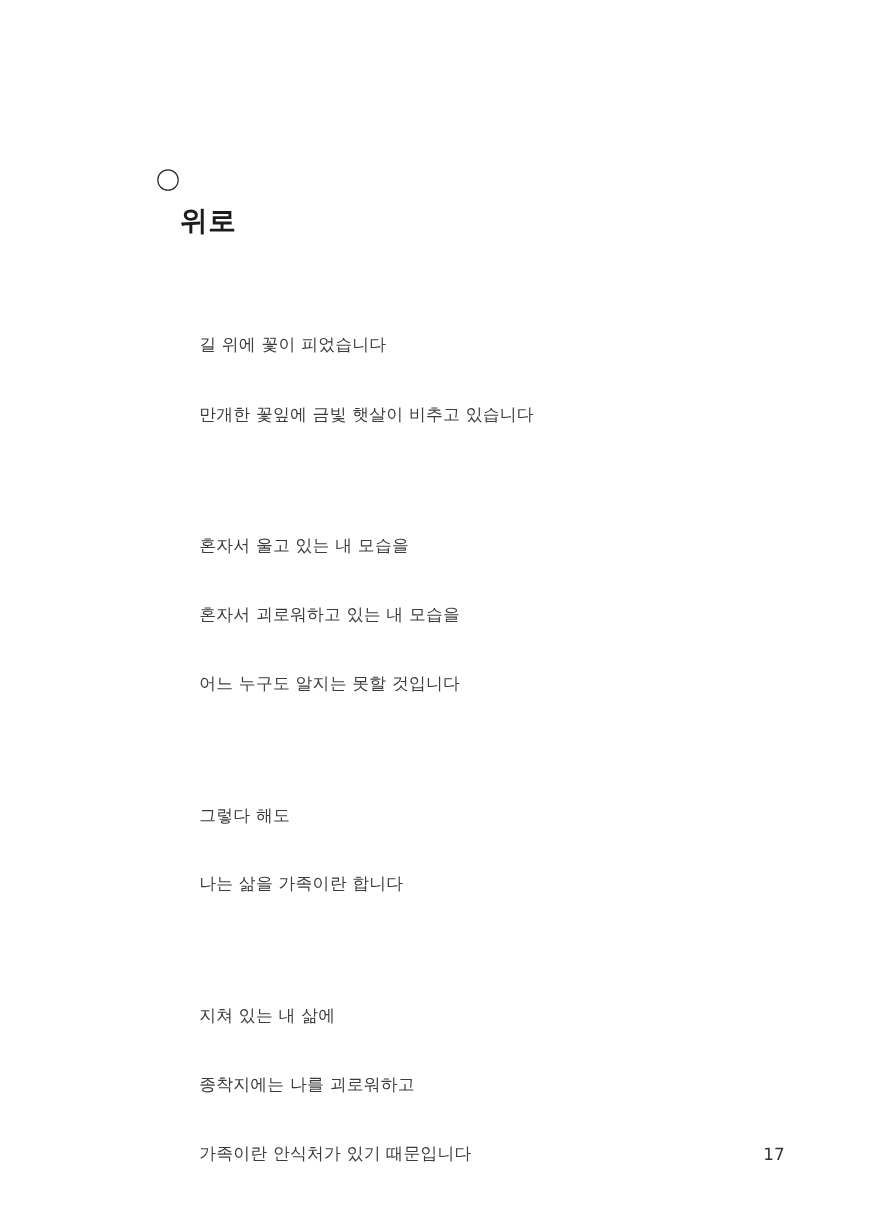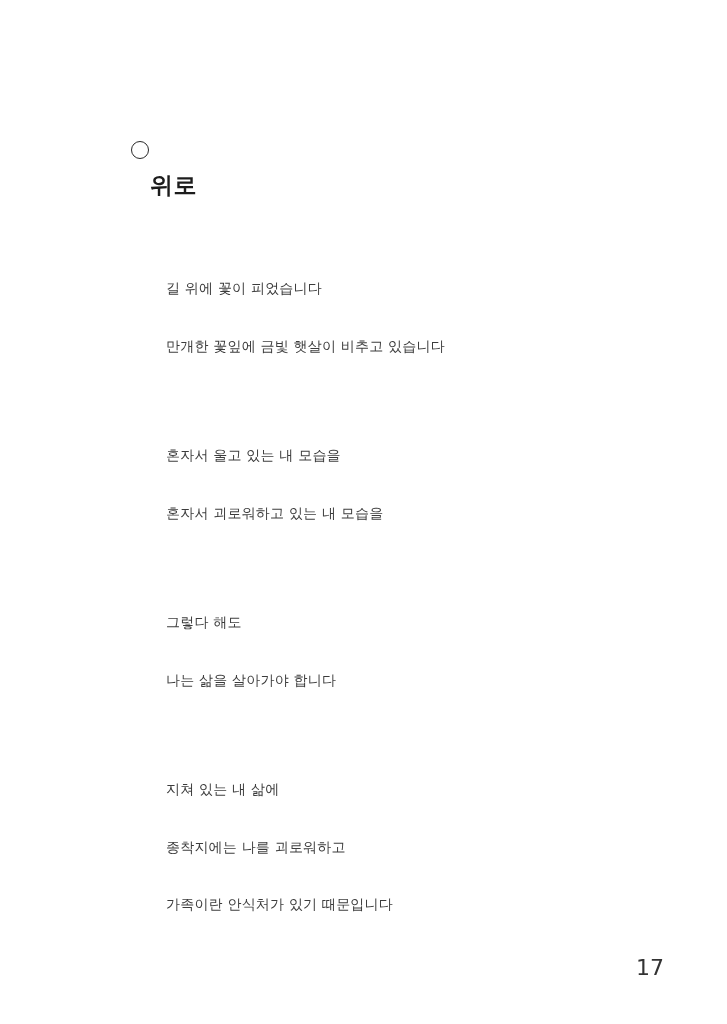--- a/index.html
+++ b/index.html
@@ -54,21 +54,21 @@
   .poem-line {
     line-height: 37.5px;
     letter-spacing: 0.2px;
     white-space: nowrap;
   }
   .page-number {
     position: absolute;
     left: 604px;
     top: 923px;
     font-family: "DejaVu Sans", "Liberation Sans", sans-serif;
-    font-size: 22px;
+    font-size: 14px;
     color: #333333;
   }
 </style>
 </head>
 <body>
 
 <div class="page">
 
   <div class="title-block">
     <span class="title-marker"></span>
@@ -76,24 +76,25 @@
   </div>
 
   <div class="poem" id="poem">
       <div class="stanza">
         <p class="poem-line">길 위에 꽃이 피었습니다</p>
         <p class="poem-line">만개한 꽃잎에 금빛 햇살이 비추고 있습니다</p>
       </div>
       <div class="stanza">
         <p class="poem-line">혼자서 울고 있는 내 모습을</p>
         <p class="poem-line">혼자서 괴로워하고 있는 내 모습을</p>
+        <p class="poem-line">어느 누구도 알지는 못할 것입니다</p>
       </div>
       <div class="stanza">
         <p class="poem-line">그렇다 해도</p>
-        <p class="poem-line">나는 삶을 살아가야 합니다</p>
+        <p class="poem-line">나는 삶을 가족이란 합니다</p>
       </div>
       <div class="stanza">
         <p class="poem-line">지쳐 있는 내 삶에</p>
         <p class="poem-line">종착지에는 나를 괴로워하고</p>
         <p class="poem-line">가족이란 안식처가 있기 때문입니다</p>
       </div>
     </div>
 
   <div class="page-number">17</div>
 

